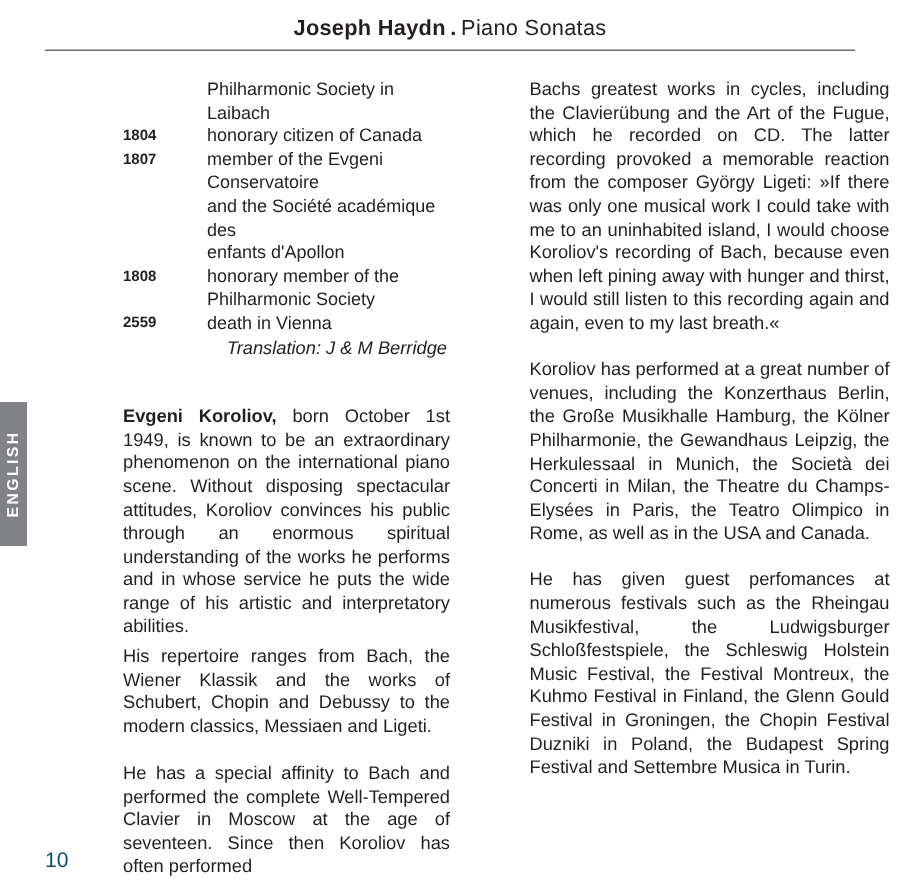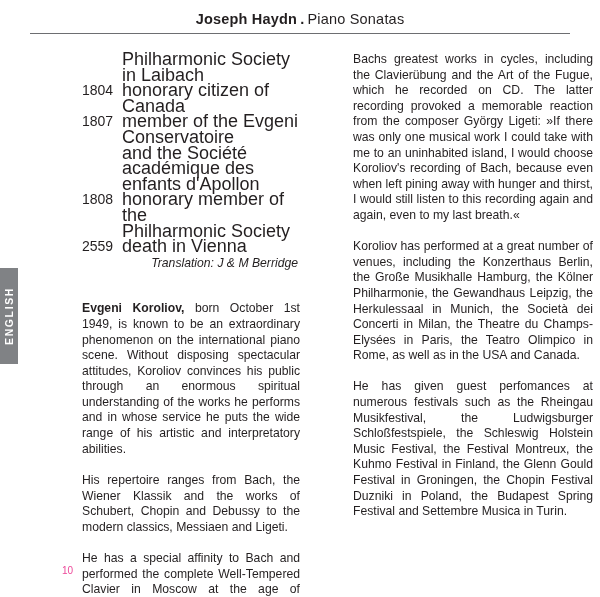--- a/index.html
+++ b/index.html
@@ -75,23 +75,22 @@
     font-weight: bold;
     letter-spacing: 1.6px;
     text-align: center;
   }
 
   
   .page-number {
     position: absolute;
     left: 30px;
     top: 565px;
-    font-size: 10px;
-    color: #ec4899;
-    margin-left: 32px;
+    font-size: 14px;
+    color: #0c4a6e;
   }
 
   
   .col {
     position: absolute;
     top: 52px;
     font-size: 12.2px;
     line-height: 15.6px;
     text-align: justify;
   }
@@ -110,29 +109,30 @@
     margin: 0;
     padding: 0;
   }
   .chrono-row {
     display: flex;
     align-items: flex-start;
   }
   .chrono-year {
     width: 40px;
     flex: 0 0 40px;
-    font-weight: normal;
-    font-size: 14px;
+    font-weight: bold;
+    font-size: 10px;
     line-height: 15.6px;
   }
   .chrono-text {
     flex: 1 1 auto;
-    font-size: 18px;
+    font-size: 12px;
     line-height: 15.6px;
     text-align: left;
+    margin-left: 16px;
   }
   .chrono-row.noyear .chrono-year {
     visibility: hidden;
   }
 
   .translation {
     margin-top: 1px;
     text-align: right;
     font-style: italic;
     font-size: 12.2px;
@@ -141,21 +141,21 @@
 
   .bio {
     margin-top: 30px;
   }
   .para {
     margin: 0 0 0 0;
     text-align: justify;
     hyphens: auto;
   }
   .para + .para {
-    margin-top: 16px;
+    margin-top: 4px;
   }
   .para.gap {
     margin-top: 15.6px;
   }
   .name-bold {
     font-weight: bold;
   }
 
   .col-right .para.first {
     margin-top: 0;

